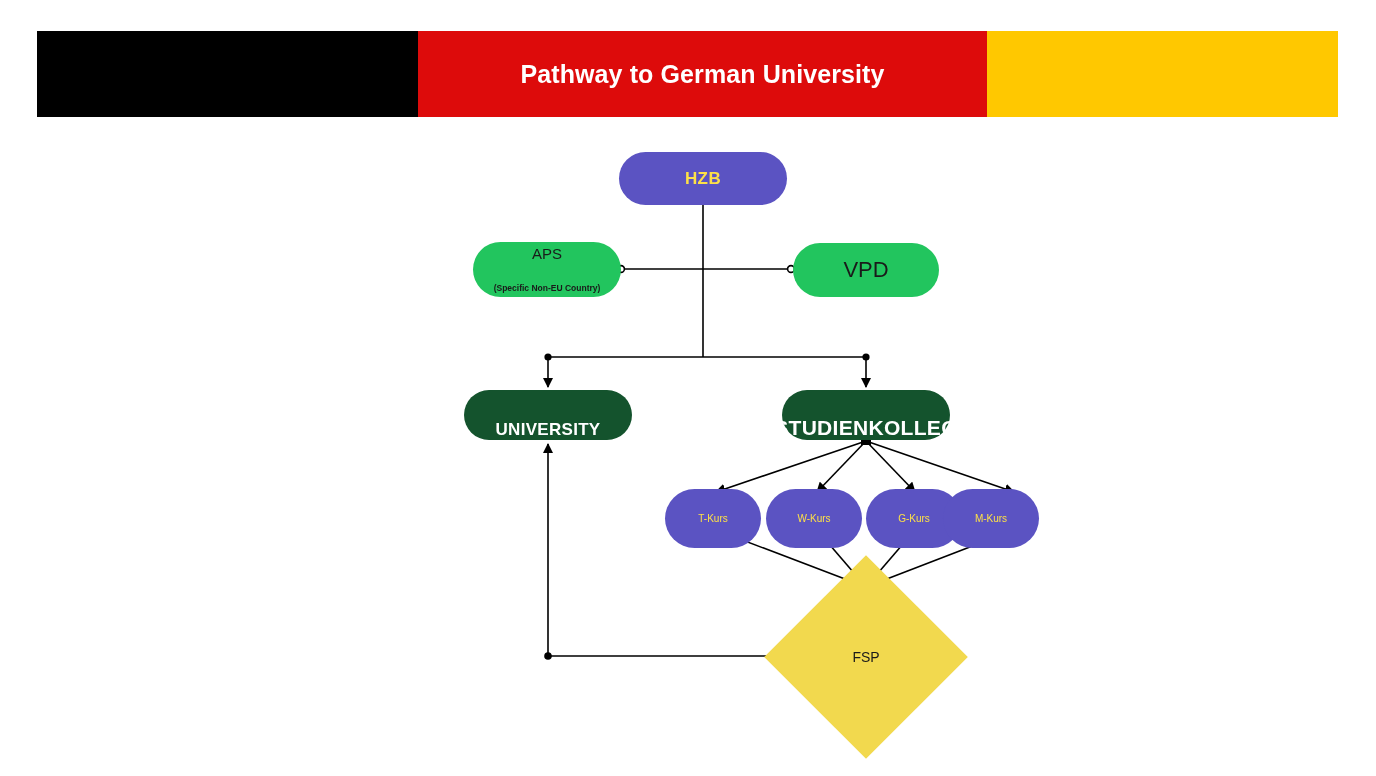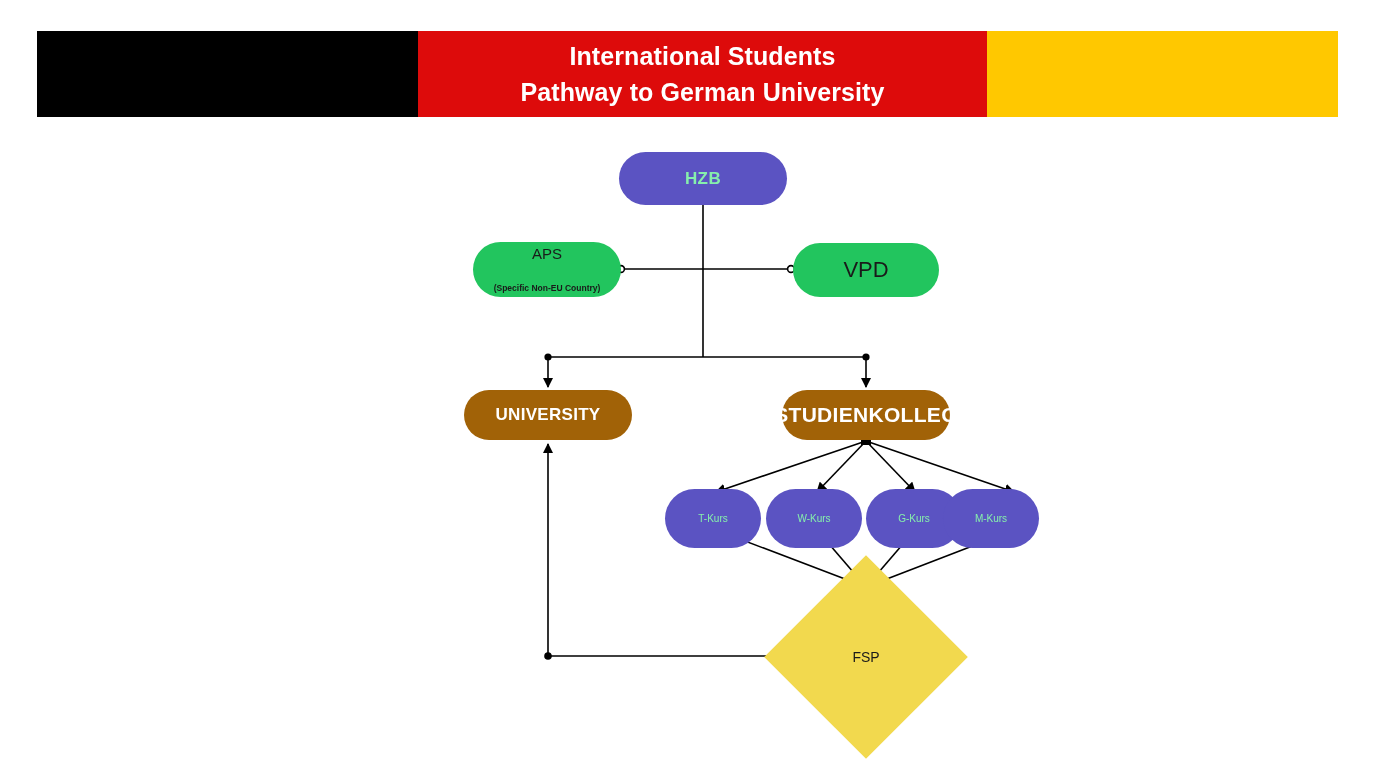--- a/index.html
+++ b/index.html
@@ -70,22 +70,22 @@
     box-sizing: border-box;
     display: flex;
     flex-direction: column;
     align-items: center;
     justify-content: center;
     text-align: center;
     z-index: 3;
   }
   .node-pill { border-radius: 999px; }
 
-  .node-purple { background: #5B53C2; color: #86efac; }
-  .node-green  { background: #a16207; color: #ffffff; }
+  .node-purple { background: #5B53C2; color: #fde047; }
+  .node-green  { background: #14532d; color: #ffffff; justify-content: flex-end; }
   .node-yellow { background: #22c55e; color: #1a1a1a; }
 
   #node-hzb {
     left: 619px; top: 152px; width: 168px; height: 53px;
     font-size: 17px; font-weight: bold; letter-spacing: 0.4px;
   }
   #node-aps {
     left: 473px; top: 242px; width: 148px; height: 55px;
     color: #1a1a1a;
   }
@@ -138,21 +138,20 @@
     color: #1a1a1a;
   }
 </style>
 </head>
 <body>
 
 <div id="flag-banner">
   <div class="flag-band" id="flag-band-black"></div>
   <div class="flag-band" id="flag-band-red">
     <div id="banner-title">
-      <span class="banner-line">International Students</span>
       <span class="banner-line">Pathway to German University</span>
     </div>
   </div>
   <div class="flag-band" id="flag-band-gold"></div>
 </div>
 
 <div id="diagram">
 
   <svg id="connector-layer" viewBox="0 0 1376 776" width="1376" height="776" xmlns="http://www.w3.org/2000/svg">
     <defs>

